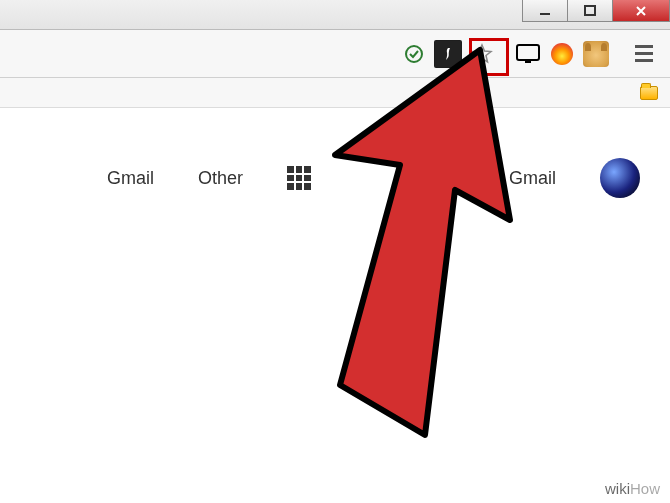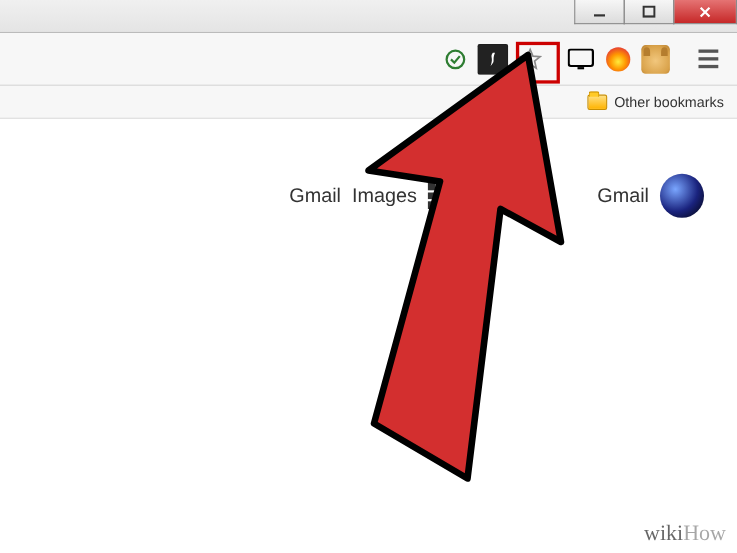--- a/index.html
+++ b/index.html
@@ -16,29 +16,29 @@
   .tb-icon.boxed { border: 1px solid rgba(0,0,0,0.1); }
   .menu-icon { width: 28px; height: 28px; display: flex; flex-direction: column; justify-content: center; gap: 4px; align-items: center; }
   .menu-icon span { width: 18px; height: 3px; background: #555; }
 
   .highlight-box { position: absolute; left: 469px; top: 38px; width: 40px; height: 38px; border: 3px solid #c00; background: rgba(255,255,255,0.0); z-index: 5; }
 
   .bookmarks-bar { height: 30px; background: #f7f7f7; border-bottom: 1px solid #dcdcdc; display: flex; align-items: center; justify-content: flex-end; padding: 0 12px; gap: 6px; font-size: 13px; color: #333; }
   .folder-icon { width: 18px; height: 14px; background: linear-gradient(#ffe082,#ffb300); border: 1px solid #c98f00; border-radius: 2px; position: relative; }
   .folder-icon::before { content:''; position:absolute; top:-4px; left:0; width:8px; height:4px; background:#ffca28; border:1px solid #c98f00; border-bottom:none; border-radius:2px 2px 0 0; }
 
-  .page-row { display: flex; align-items: center; gap: 10px; padding: 50px 30px 0 0; justify-content: flex-end; font-size: 18px; color: #444; }
+  .page-row { display: flex; align-items: center; gap: 44px; padding: 50px 30px 0 0; justify-content: flex-end; font-size: 18px; color: #444; }
   .page-row .link { color: #333; }
   .apps-grid { width: 24px; height: 24px; display: grid; grid-template: repeat(3,1fr)/repeat(3,1fr); gap: 2px; }
   .apps-grid i { background: #333; display: block; }
   .avatar { width: 40px; height: 40px; border-radius: 50%; background: radial-gradient(circle at 35% 35%, #7aa6ff 0%, #1a237e 55%, #000 100%); }
 
   .big-arrow { position: absolute; left: 270px; top: 40px; z-index: 10; }
 
-  .watermark { position: absolute; right: 10px; bottom: 6px; font-size: 20px; color: rgba(0,0,0,0.35); font-family: Liberation Serif, serif; }
+  .watermark { position: absolute; right: 10px; bottom: 6px; font-size: 15px; color: rgba(0,0,0,0.35); font-family: Liberation Sans, sans-serif; }
   .watermark b { color: rgba(0,0,0,0.6); font-weight: normal; }
 
   
   .doge { width:26px; height:26px; border-radius:4px; background: radial-gradient(circle at 50% 55%, #f2c77d 0%, #d9a24a 70%, #b57d2e 100%); position:relative; }
   .doge::before, .doge::after { content:''; position:absolute; top:2px; width:6px; height:8px; background:#b57d2e; border-radius:50% 50% 0 0; }
   .doge::before{ left:2px; } .doge::after{ right:2px; }
 
   .flame { width:22px; height:22px; border-radius:50%; background: radial-gradient(circle at 50% 60%, #ffeb3b 0%, #ff9800 40%, #e53935 80%); }
 </style>
 </head>
@@ -100,26 +100,25 @@
     <span></span>
     <span></span>
     <span></span>
   </div>
 </div>
 
 <div class="highlight-box"></div>
 
 <div class="bookmarks-bar">
   <div class="folder-icon"></div>
-  <span>Other bookmarks</span>
 </div>
 
 <div class="page-row">
   <span class="link">Gmail</span>
-  <span class="link">Images</span>
+  <span class="link">Other</span>
   <div class="apps-grid">
     <i></i>
       <i></i>
       <i></i>
       <i></i>
       <i></i>
       <i></i>
       <i></i>
       <i></i>
       <i></i>

